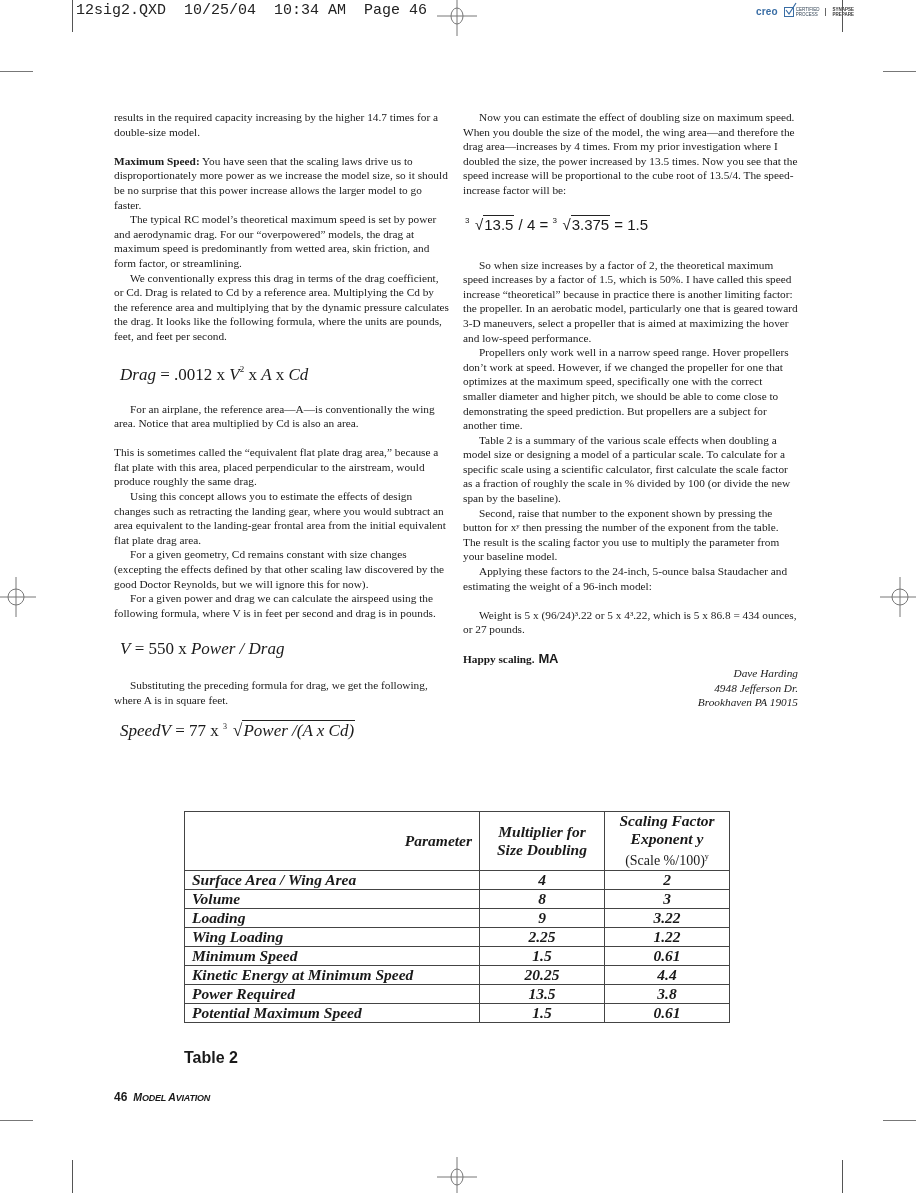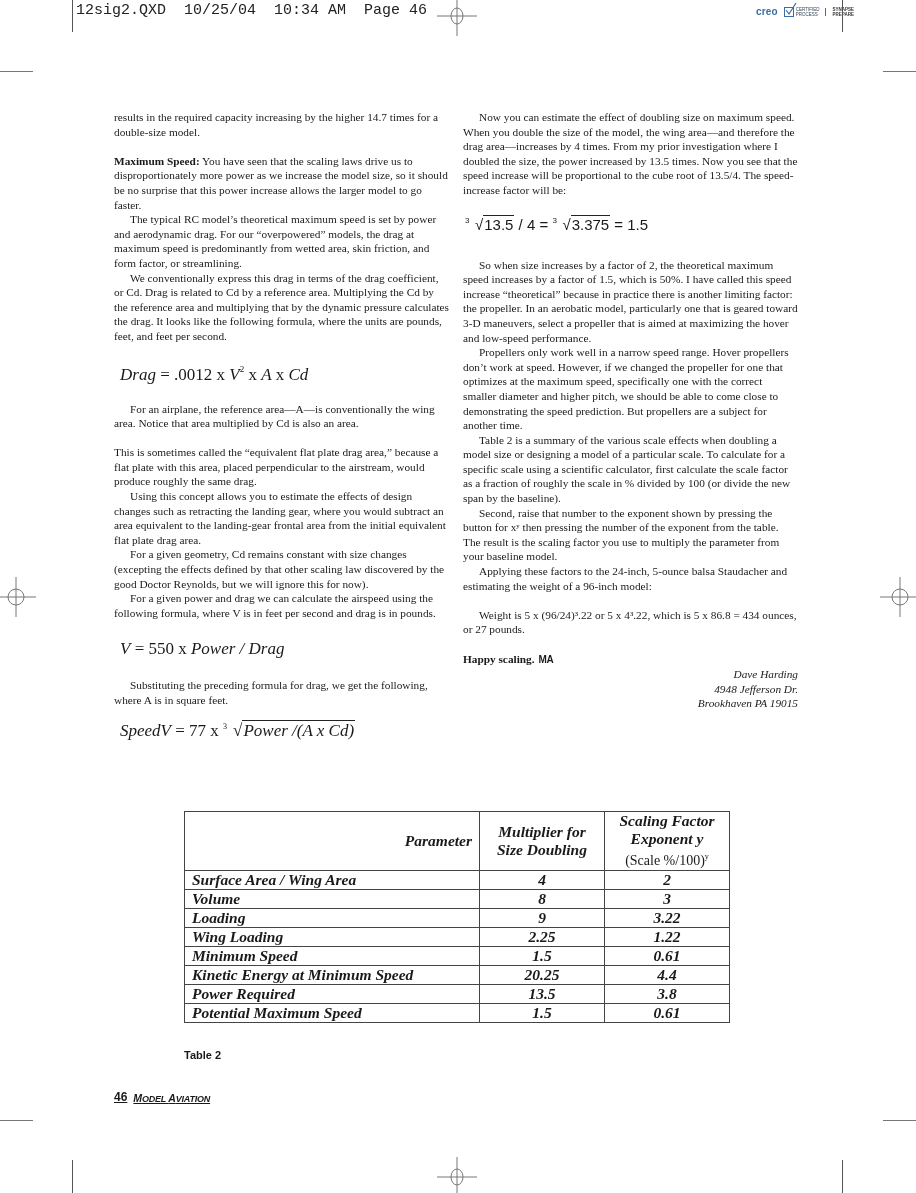--- a/index.html
+++ b/index.html
@@ -26,35 +26,35 @@
   .bold { font-weight: bold; }
   .formula { font-family: "Liberation Serif", serif; font-size: 17px; margin: 18px 0 0 6px; height: 40px; white-space: nowrap; }
   .fi { font-style: italic; }
   .sup { font-size: 9px; vertical-align: 8px; }
   .root { display: inline-block; position: relative; padding-left: 10px; }
   .root-idx { position: absolute; left: 0; top: -4px; font-size: 8px; }
   .root-sign { display: inline-block; }
   .radicand { border-top: 1px solid #222; padding: 0 1px; }
   .formula-sans { font-family: "Liberation Sans", sans-serif; font-size: 15px; margin: 16px 0 0 2px; height: 40px; white-space: nowrap; }
   .signature { text-align: right; font-style: italic; }
-  .ma { font-family: "Liberation Sans", sans-serif; font-weight: bold; font-size: 10px; letter-spacing: -0.5px; margin-left: 4px; }
+  .ma { font-family: "Liberation Sans", sans-serif; font-weight: bold; font-size: 13px; letter-spacing: -0.5px; margin-left: 4px; }
 
   table.scale { position: absolute; left: 184px; top: 811px; width: 546px; border-collapse: collapse;
                 font-family: "Liberation Serif", serif; }
   table.scale td, table.scale th { border: 1px solid #444; padding: 0 7px; font-weight: bold; }
   table.scale th { font-weight: bold; font-style: italic; font-size: 15.5px; line-height: 18px; height: 57px; text-align: center; }
   table.scale th.c1 { width: 280px; text-align: right; }
   table.scale th.c2 { width: 110px; }
   table.scale td { font-style: italic; font-size: 15.5px; height: 18px; line-height: 18px; }
   table.scale td.num { text-align: center; }
   .th-sub { font-weight: normal; font-style: normal; font-size: 14px; }
   .th-sub sup { font-size: 8px; }
 
-  .caption { left: 184px; top: 1049px; font-family: "Liberation Sans", sans-serif; font-weight: bold; font-size: 11px; }
-  .folio { left: 114px; top: 1090px; font-family: "Liberation Sans", sans-serif; font-size: 12px; font-weight: bold; display: flex; align-items: flex-end; gap: 6px; text-decoration: underline; }
+  .caption { left: 184px; top: 1049px; font-family: "Liberation Sans", sans-serif; font-weight: bold; font-size: 16px; }
+  .folio { left: 114px; top: 1090px; font-family: "Liberation Sans", sans-serif; font-size: 12px; font-weight: bold; display: flex; align-items: center; gap: 6px; }
   .mag { font-style: italic; font-weight: bold; font-size: 9px; font-variant: small-caps; letter-spacing: -0.2px; }
   .mag-big { font-size: 10.5px; }
 </style>
 </head>
 <body>
 
 <div class="abs slug">12sig2.QXD  10/25/04  10:34 AM  Page 46</div>
 
 <div class="abs logos">
   <span class="creo">creo</span>

